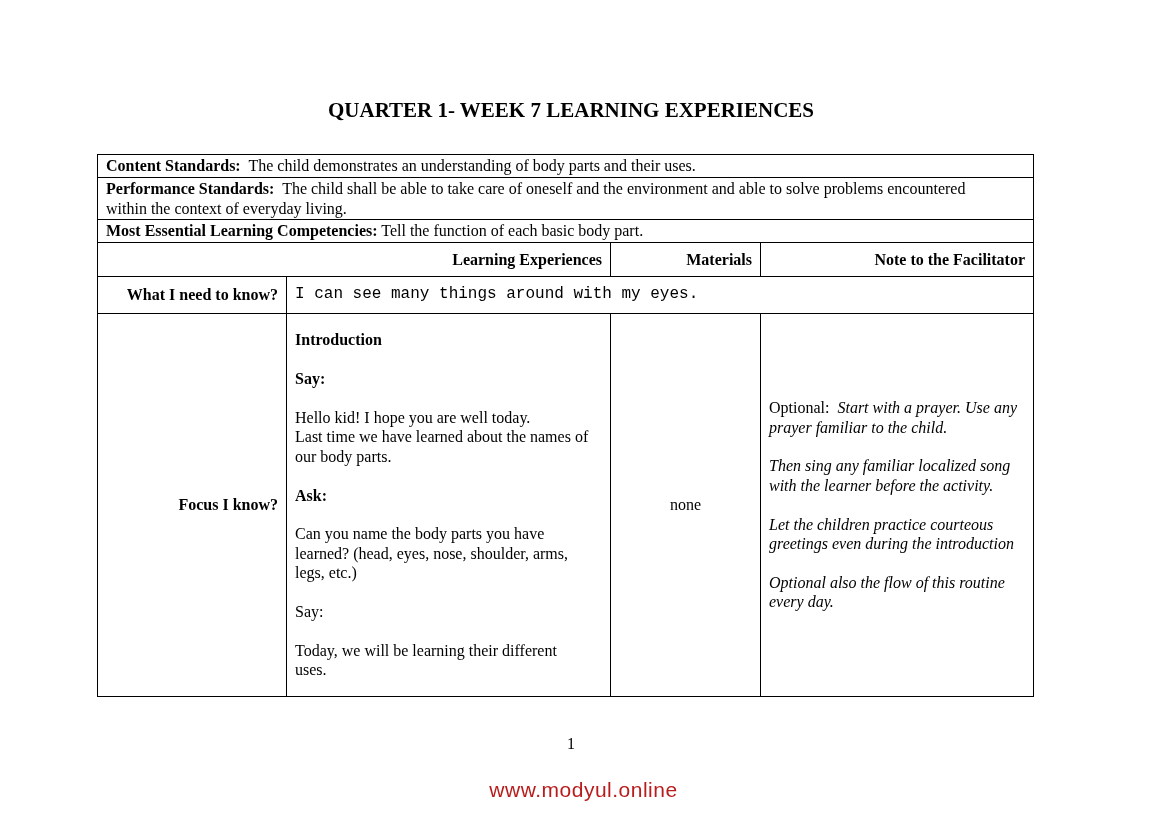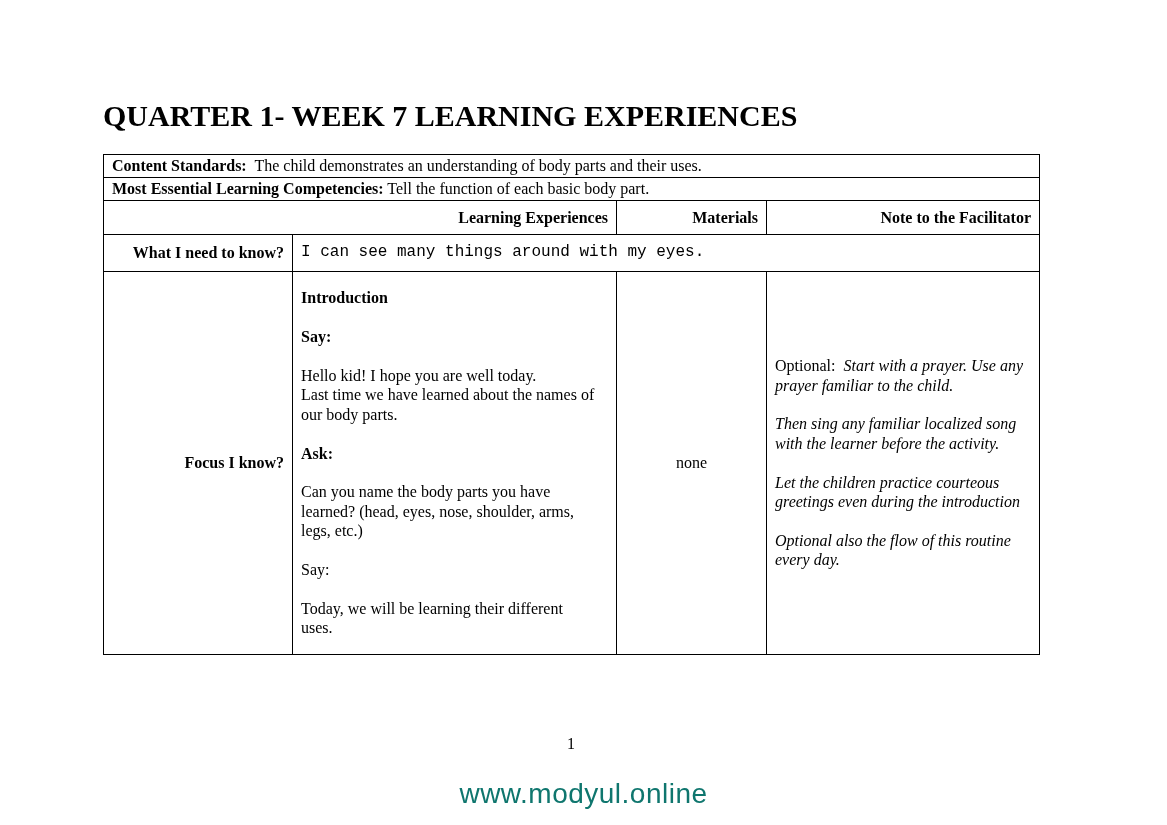--- a/index.html
+++ b/index.html
@@ -3,25 +3,25 @@
 <meta charset="utf-8">
 <style>
   html,body{margin:0;padding:0;}
   body{
     width:1167px;height:825px;background:#ffffff;position:relative;
     font-family:"Liberation Serif","DejaVu Serif",serif;color:#000;
     overflow:hidden;
   }
   .title{
     position:absolute;left:103px;top:98px;width:936px;
-    font-weight:bold;font-size:30px;line-height:1.2;
+    text-align:center;font-weight:bold;font-size:21px;line-height:1.2;
     white-space:pre;
   }
   table.doc{
-    position:absolute;left:103px;top:154px;width:936px;
+    position:absolute;left:97px;top:154px;width:936px;
     border-collapse:collapse;table-layout:fixed;
   }
   table.doc td{
     border:1.5px solid #000;
     font-size:16px;line-height:19.4px;
     padding:0 8px;vertical-align:middle;
     overflow:hidden;
   }
   td.std{white-space:pre-wrap;}
   td.std b{font-weight:bold;}
@@ -44,40 +44,44 @@
   .paras p{margin:0 0 19.4px 0;white-space:pre;}
   .paras p:last-child{margin-bottom:0;}
   .paras p.b{font-weight:bold;}
   .paras p.i, .paras .i{font-style:italic;}
   .pageno{
     position:absolute;left:103px;top:735px;width:936px;
     text-align:center;font-size:16px;
   }
   .watermark{
     position:absolute;left:0;top:778px;width:1167px;
-    text-align:center;font-size:28px;
+    text-align:center;font-size:21px;
     font-family:"Liberation Sans","DejaVu Sans",sans-serif;
-    color:#0f766e;letter-spacing:0.5px;
+    color:#b91c1c;letter-spacing:0.5px;
   }
 </style>
 </head>
 <body>
 
 <div class="title">QUARTER 1- WEEK 7 LEARNING EXPERIENCES</div>
 
 <table class="doc">
   <colgroup>
     <col style="width:189px">
       <col style="width:324px">
       <col style="width:150px">
       <col style="width:273px">
   </colgroup>
   <tbody>
       <tr class="r1">
     <td class="std" colspan="4"><b>Content Standards:</b><span>  The child demonstrates an understanding of body parts and their uses.</span></td>
+  </tr>
+  <tr class="r2">
+    <td class="std" colspan="4"><b>Performance Standards:</b><span>  The child shall be able to take care of oneself and the environment and able to solve problems encountered
+within the context of everyday living.</span></td>
   </tr>
   <tr class="r3">
     <td class="std" colspan="4"><b>Most Essential Learning Competencies:</b><span> Tell the function of each basic body part.</span></td>
   </tr>
   <tr class="r5">
     <td class="hdr" colspan="2">Learning Experiences</td>
     <td class="hdr">Materials</td>
     <td class="hdr">Note to the Facilitator</td>
   </tr>
   <tr class="r6">

